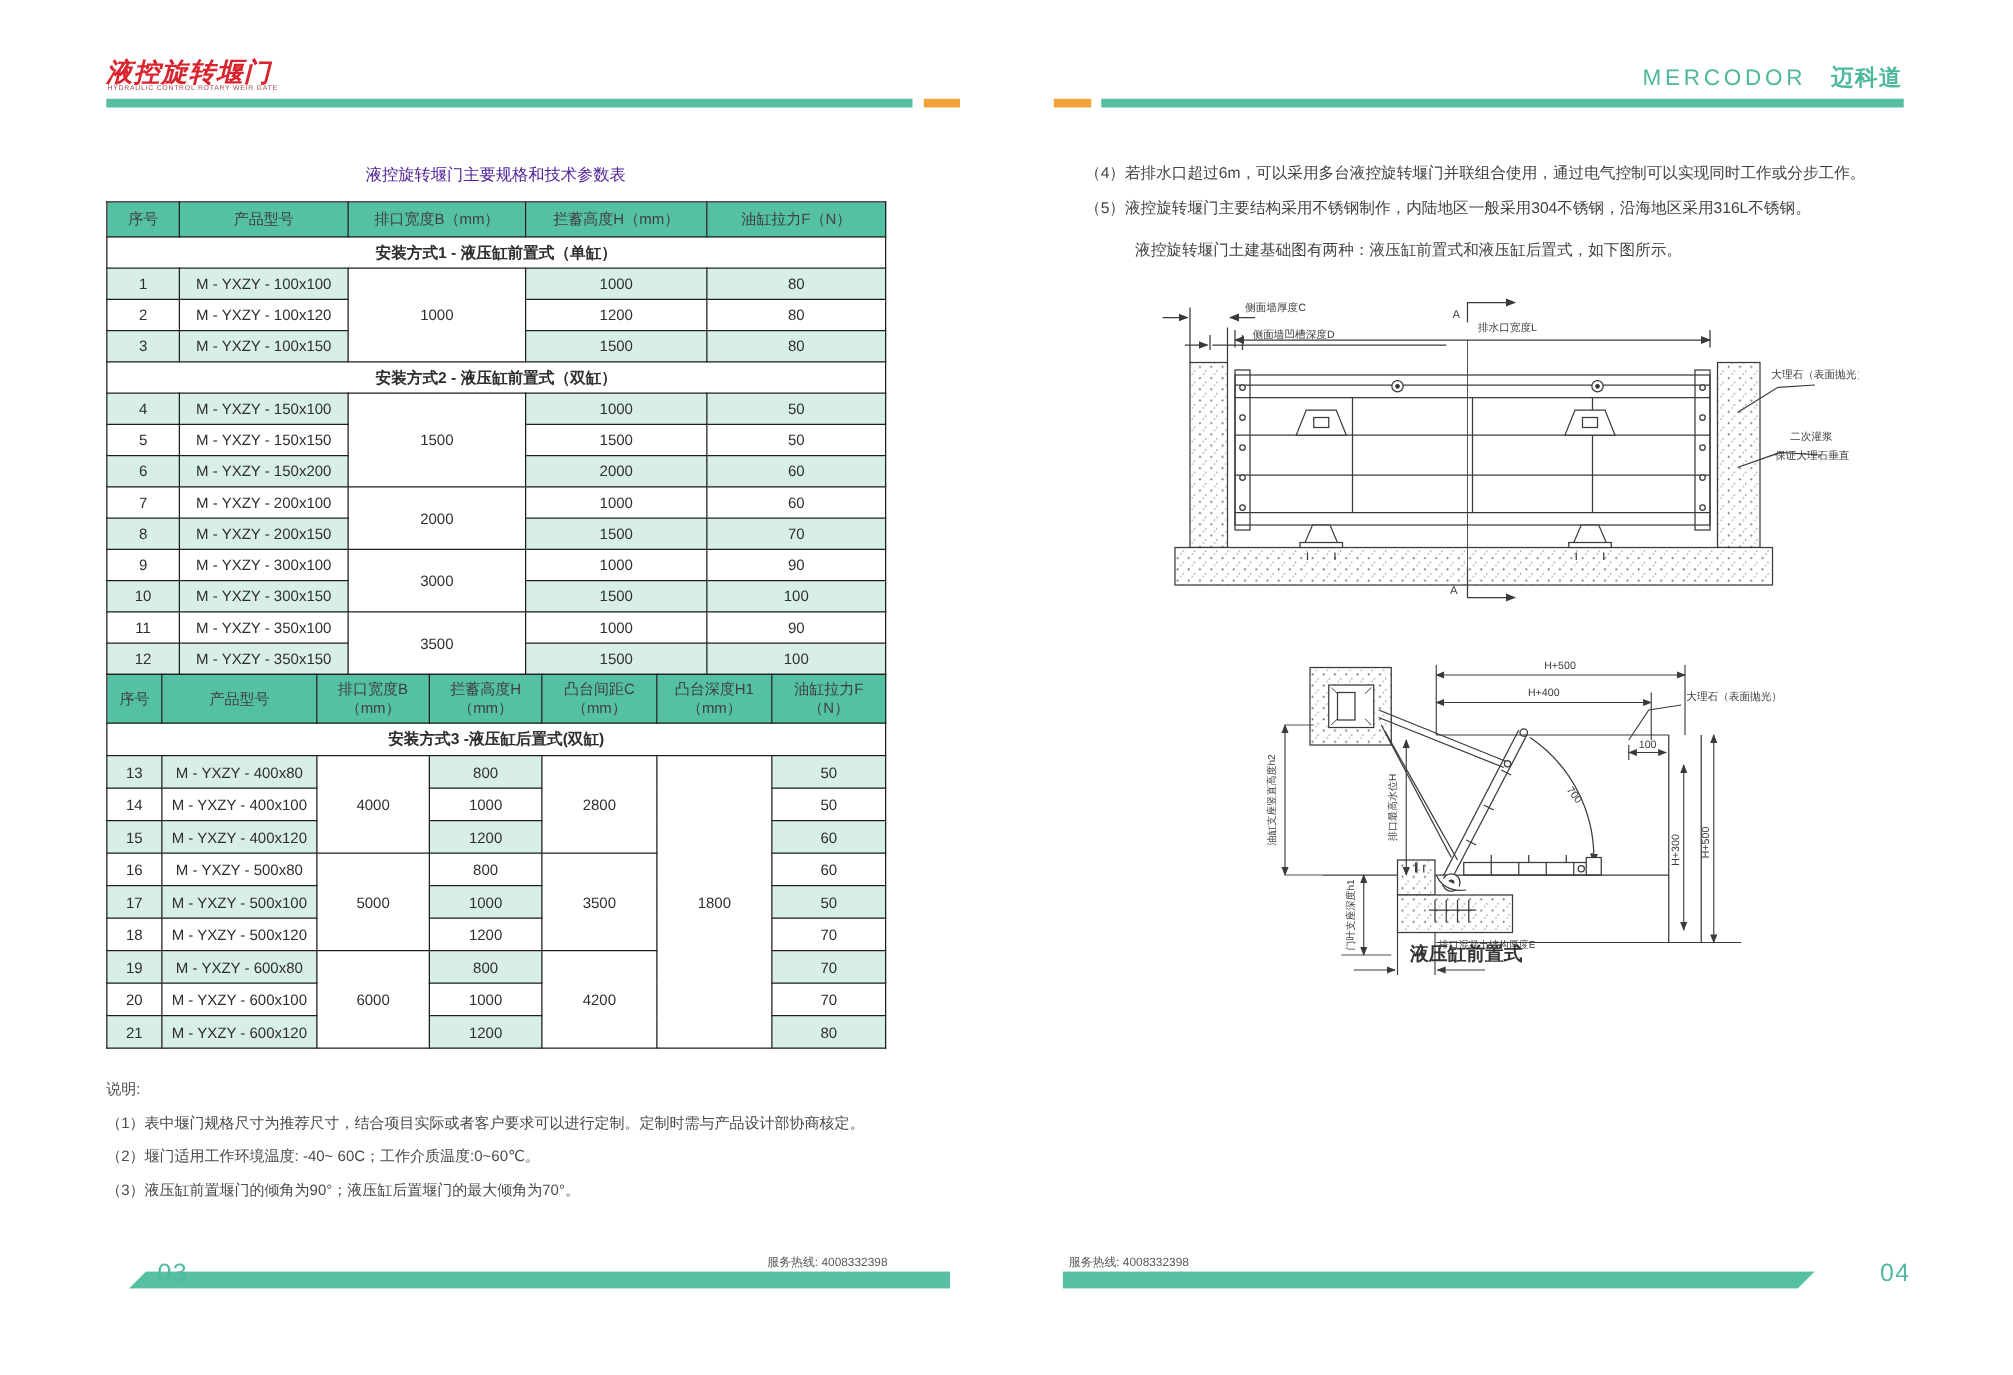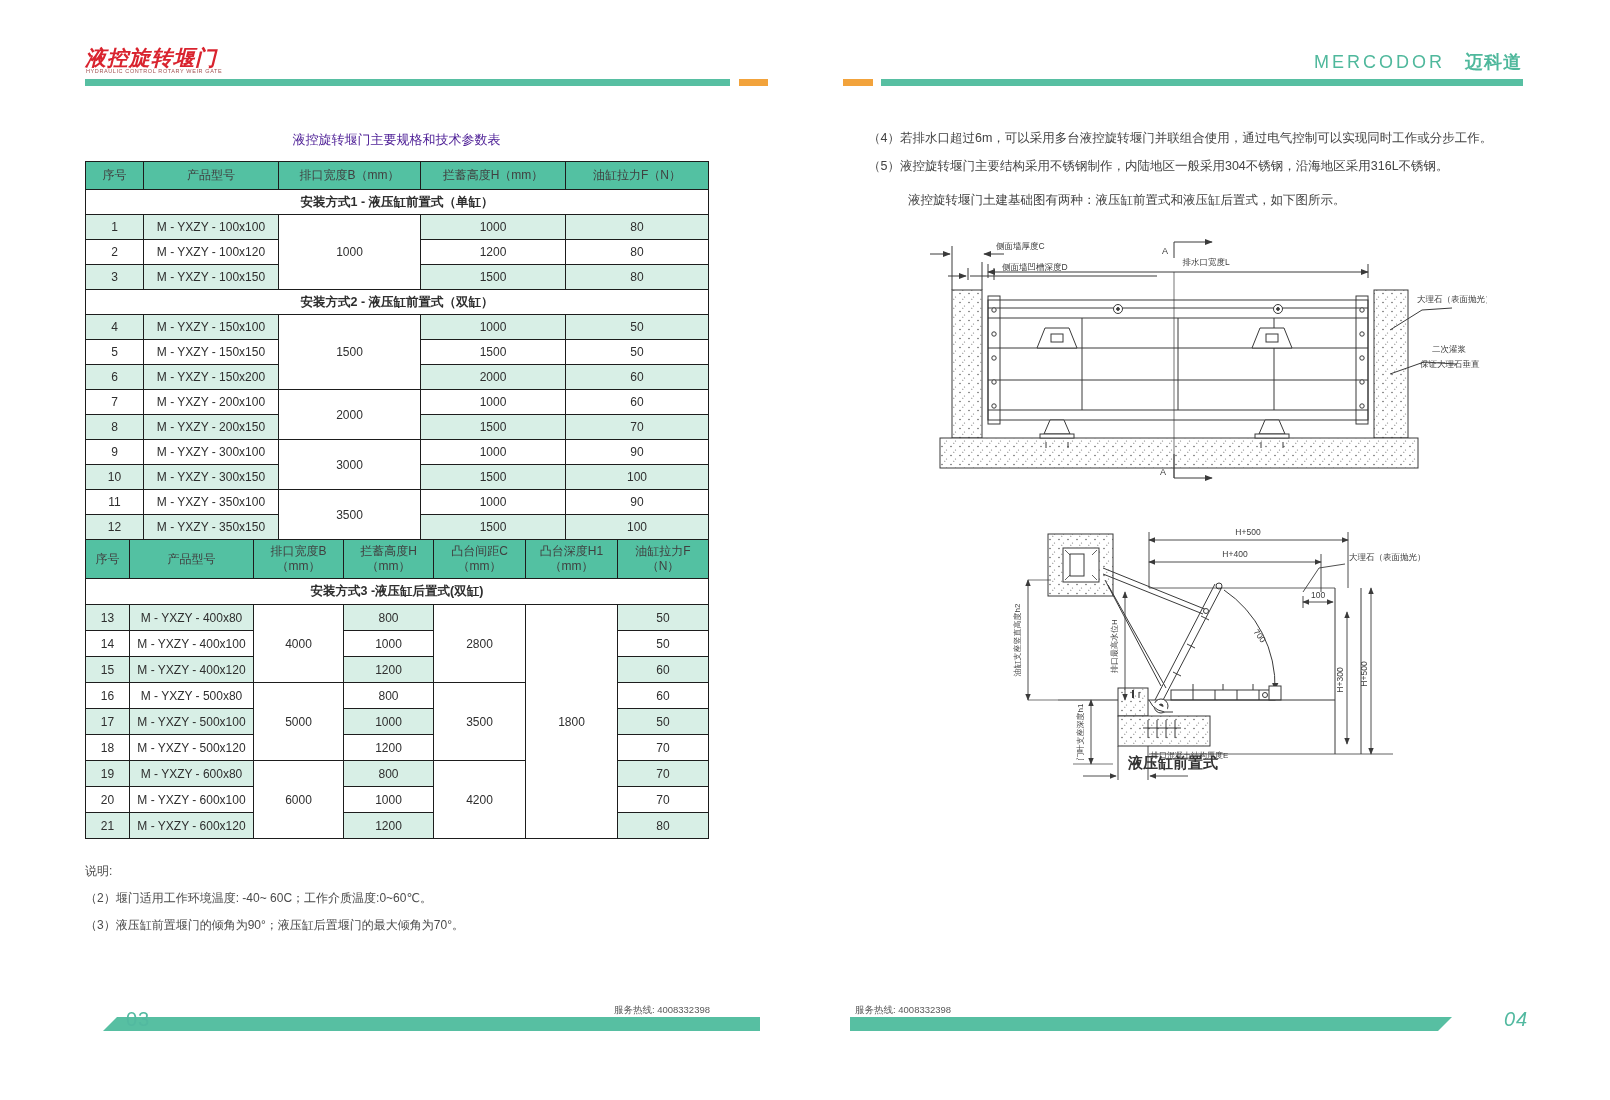--- a/index.html
+++ b/index.html
@@ -42,21 +42,21 @@
 
   
   .hotline{font-size:9.5px;color:#5a5a5a;position:absolute;top:1004px;}
   .hotline.l{left:560px;width:150px;text-align:right;}
   .hotline.r{left:855px;}
   .foot-bar{position:absolute;top:1017px;height:14px;background:#57BFA2;}
   .foot-bar.l{left:103px;width:657px;clip-path:polygon(14px 0,100% 0,100% 100%,0 100%);}
   .foot-bar.r{left:850px;width:602px;clip-path:polygon(0 0,100% 0,calc(100% - 14px) 100%,0 100%);}
   .pageno{position:absolute;top:1008px;font-size:20px;color:#52B9A0;letter-spacing:1px;margin-left:44px;}
   .pageno.l{left:82px;}
-  .pageno.r{left:1460px;font-style:italic;}
+  .pageno.r{left:1460px;}
 </style>
 </head>
 <body>
 
 <div id="page">
 
   <div class="logo-title">液控旋转堰门</div>
   <div class="logo-sub">HYDRAULIC CONTROL ROTARY WEIR GATE</div>
   <div class="brand">
     <span class="en">MERCODOR</span><span class="cn">迈科道</span>
@@ -258,20 +258,21 @@
             <td class="zg">M - YXZY - 600x120</td>
             <td class="zg">1200</td>
             <td class="zg">80</td>
           </tr>
         </tbody>
     </table>
   </div>
 
   <div class="notes-left">
     <div>说明:</div>
+    <div>（1）表中堰门规格尺寸为推荐尺寸，结合项目实际或者客户要求可以进行定制。定制时需与产品设计部协商核定。</div>
     <div>（2）堰门适用工作环境温度: -40~ 60C；工作介质温度:0~60℃。</div>
     <div>（3）液压缸前置堰门的倾角为90°；液压缸后置堰门的最大倾角为70°。</div>
   </div>
 
   <div class="notes-right">
     <div>（4）若排水口超过6m，可以采用多台液控旋转堰门并联组合使用，通过电气控制可以实现同时工作或分步工作。</div>
     <div>（5）液控旋转堰门主要结构采用不锈钢制作，内陆地区一般采用304不锈钢，沿海地区采用316L不锈钢。</div>
     <div class="para">液控旋转堰门土建基础图有两种：液压缸前置式和液压缸后置式，如下图所示。</div>
   </div>
 

